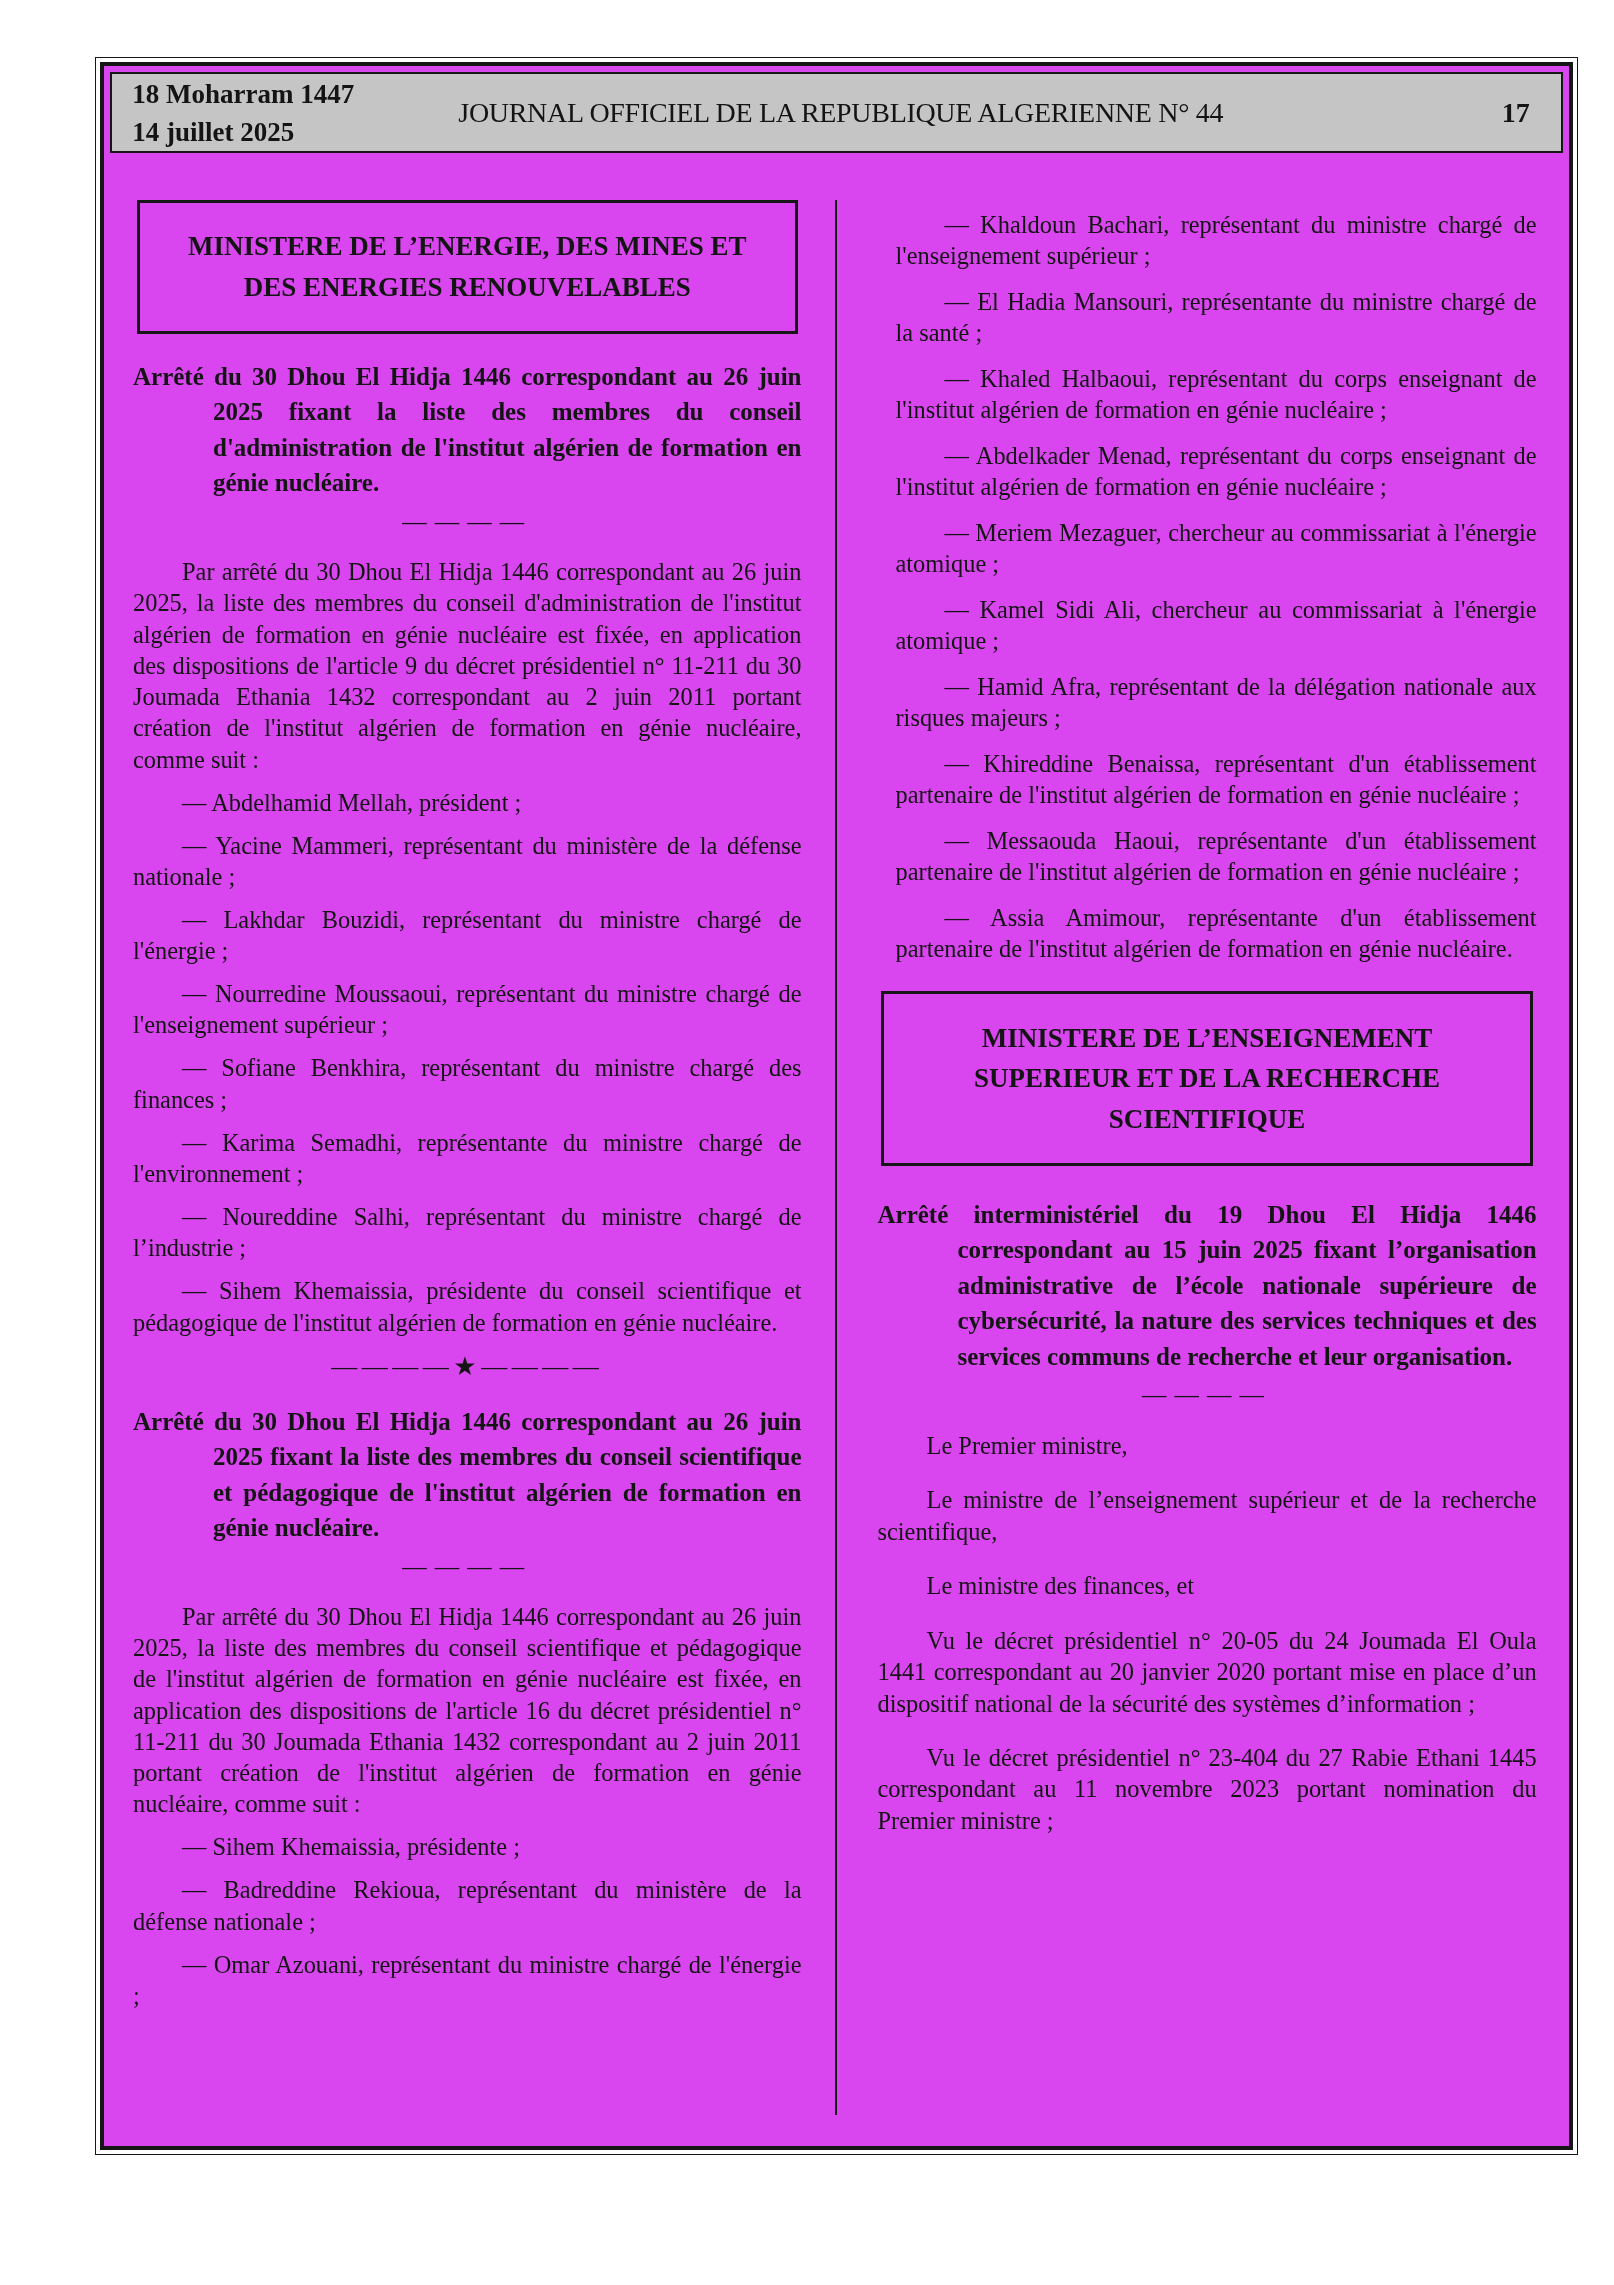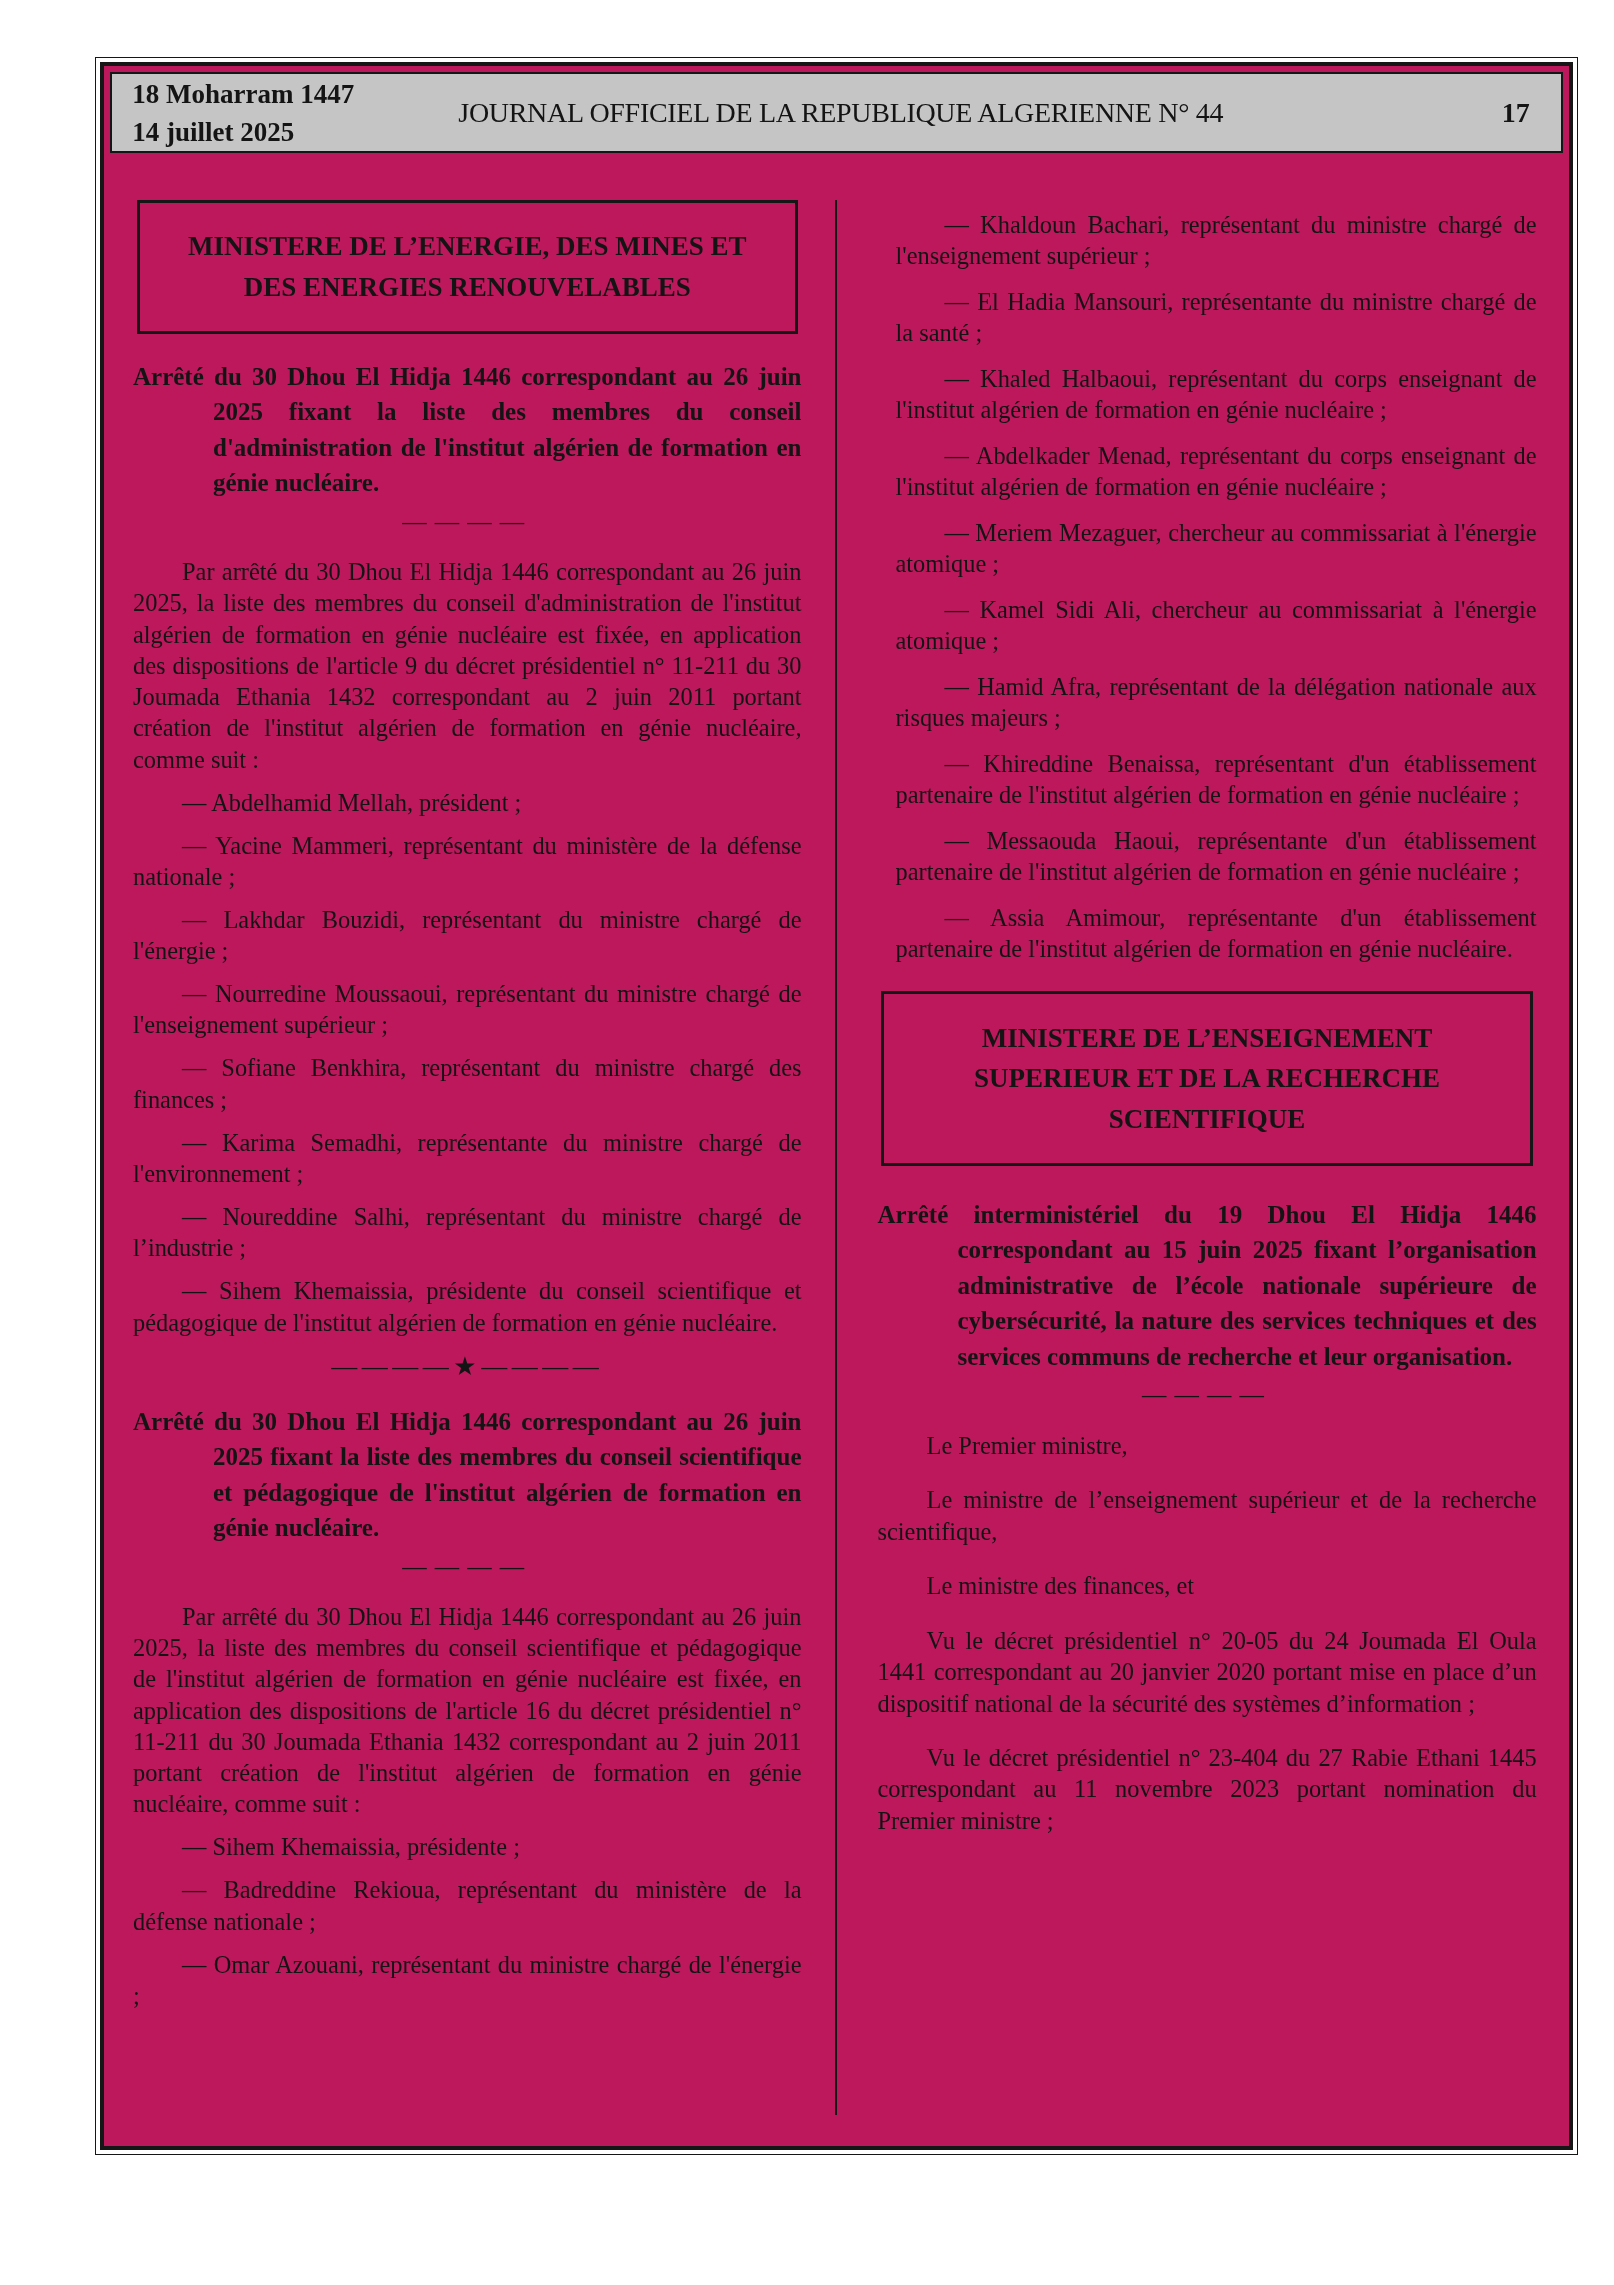--- a/index.html
+++ b/index.html
@@ -4,21 +4,21 @@
 <style>
   html,body{margin:0;padding:0;}
   body{
     width:1615px;height:2285px;background:#ffffff;position:relative;
     font-family:"Liberation Serif","DejaVu Serif",serif;color:#141414;
     -webkit-font-smoothing:antialiased;
   }
   .frame{
     position:absolute;left:100px;top:62px;width:1473px;height:2088px;
     border:4.5px solid #161616;outline:1.8px solid #161616;outline-offset:4.5px;
-    box-sizing:border-box;background:#be185d;
+    box-sizing:border-box;background:#d946ef;
   }
   .masthead{
     position:absolute;left:6.3px;right:6.3px;top:6.3px;height:81px;
     background:#c5c5c6;border:2.7px solid #161616;box-sizing:border-box;
     display:flex;align-items:center;
   }
   .dates{width:326px;padding-left:20px;font-weight:bold;font-size:27px;line-height:38px;}
   .mast-title{flex:1;text-align:left;font-weight:normal;font-size:28px;letter-spacing:-0.3px;white-space:nowrap;}
   .page-num{width:109px;padding-right:31px;text-align:right;font-weight:bold;font-size:28px;}
   .divider{position:absolute;left:calc(50% - 1.8px);width:2.7px;top:134px;bottom:31px;background:#161616;}

